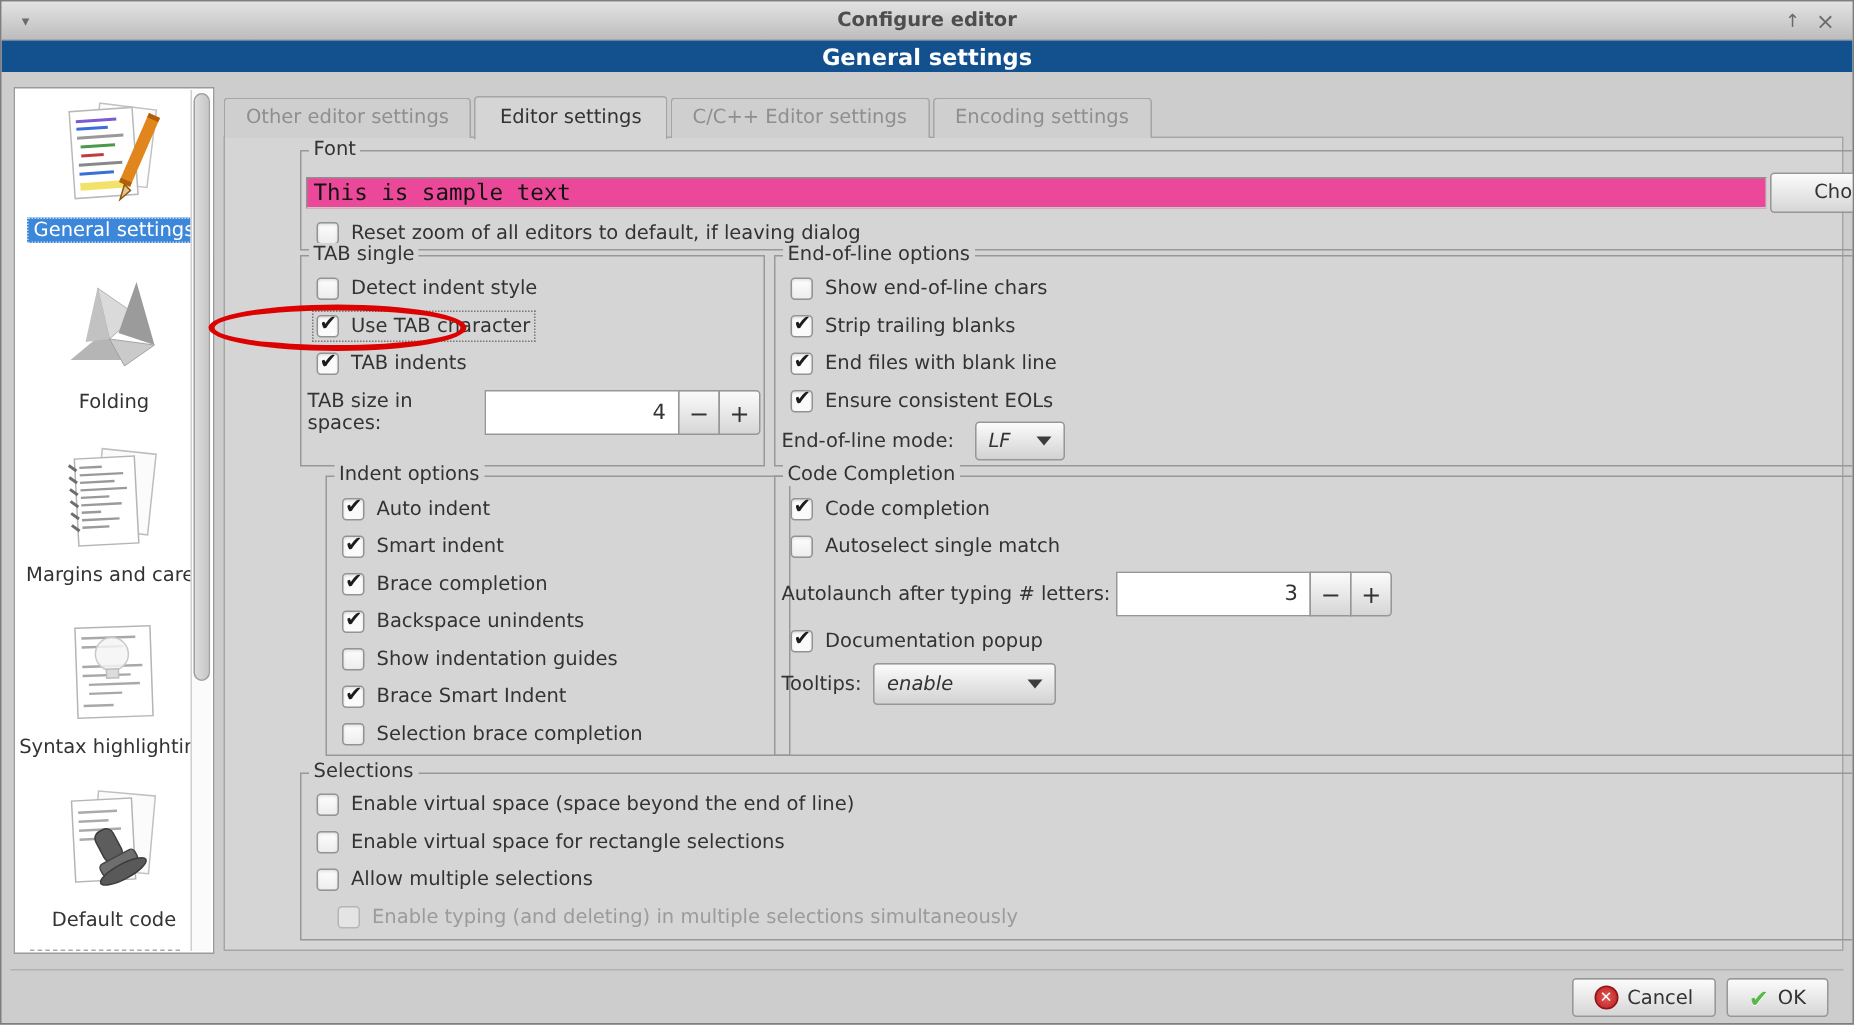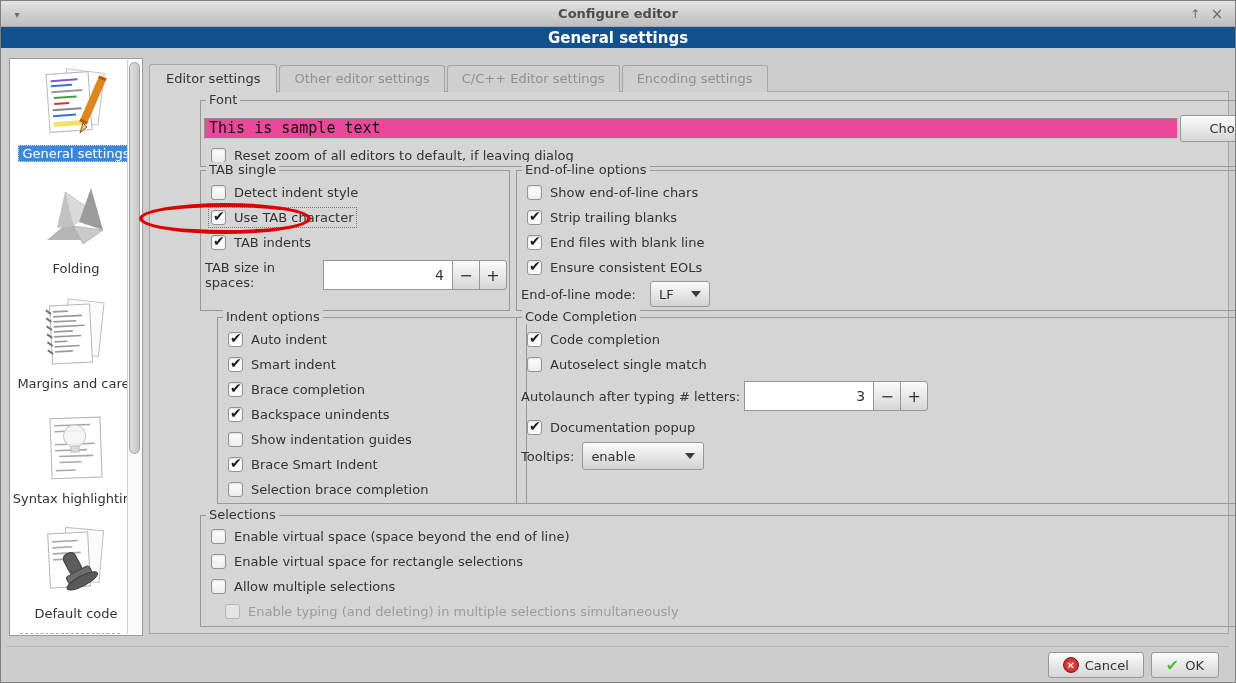--- a/index.html
+++ b/index.html
@@ -67,21 +67,21 @@
          display:flex; align-items:center; justify-content:center; color:#333; cursor:pointer; }
   .textfield { background:#ec4899; border:1px solid #8f8f8f; border-right-color:#c9c9c9; border-bottom-color:#c9c9c9;
                height:21px; line-height:19px; padding:0 4px; font-family:"DejaVu Sans Mono","Liberation Mono",monospace;
                font-size:15px; color:#111; }
   .spinner { display:flex; align-items:center; }
   .spin-field { width:130px; height:30px; background:#fff; border:1px solid #979797; text-align:right;
                 line-height:28px; padding-right:8px; font-size:14px; }
   .spin-btn { width:28px; height:30px; margin-left:-1px; font-size:16px; border-radius:0; }
   .spin-btn.last { border-radius:0 3px 3px 0; }
   .dropdown { height:26px; background:linear-gradient(#fbfbfb,#d2d2d2); border:1px solid #979797;
-              border-radius:3px; display:flex; align-items:center; padding:0 8px; gap:14px; cursor:pointer; }
+              border-radius:3px; display:flex; align-items:center; padding:0 8px; gap:14px; cursor:pointer;font-style:italic; }
   .dd-arrow { width:0; height:0; border-left:5px solid transparent; border-right:5px solid transparent;
               border-top:6px solid #3c3c3c; }
 
   
   .footer-divider { position:absolute; left:6px; right:6px; top:645px; border-top:1px solid #b2b2b2; }
   .footer { position:absolute; right:16px; top:651px; display:flex; gap:7px; }
   .footer .btn { height:26px; padding:0 14px; gap:6px; font-size:13px; }
   .icon-cancel { width:16px; height:16px; border-radius:50%; background:radial-gradient(#e25b5b,#b91c1c);
                  border:1px solid #8f1414; color:#fff; font-size:10px; font-weight:bold; display:flex;
                  align-items:center; justify-content:center; }
@@ -220,22 +220,22 @@
       <span class="side-label">Default code</span>
     </div>
 
     <div class="partial-divider"></div>
     <div class="scroll-track">
       <div class="scroll-thumb"></div>
     </div>
   </div>
 
   <div class="tabs">
+    <div class="tab">Other editor settings</div>
     <div class="tab active">Editor settings</div>
-    <div class="tab">Other editor settings</div>
     <div class="tab">C/C++ Editor settings</div>
     <div class="tab">Encoding settings</div>
   </div>
 
   <div class="tabpanel">
 
     <div class="group" style="left:4px; top:8px; width:1071px; height:67px;">
       <span class="gtitle">Font</span>
       <div class="fontrow">
         <div class="textfield">This is sample text</div>

